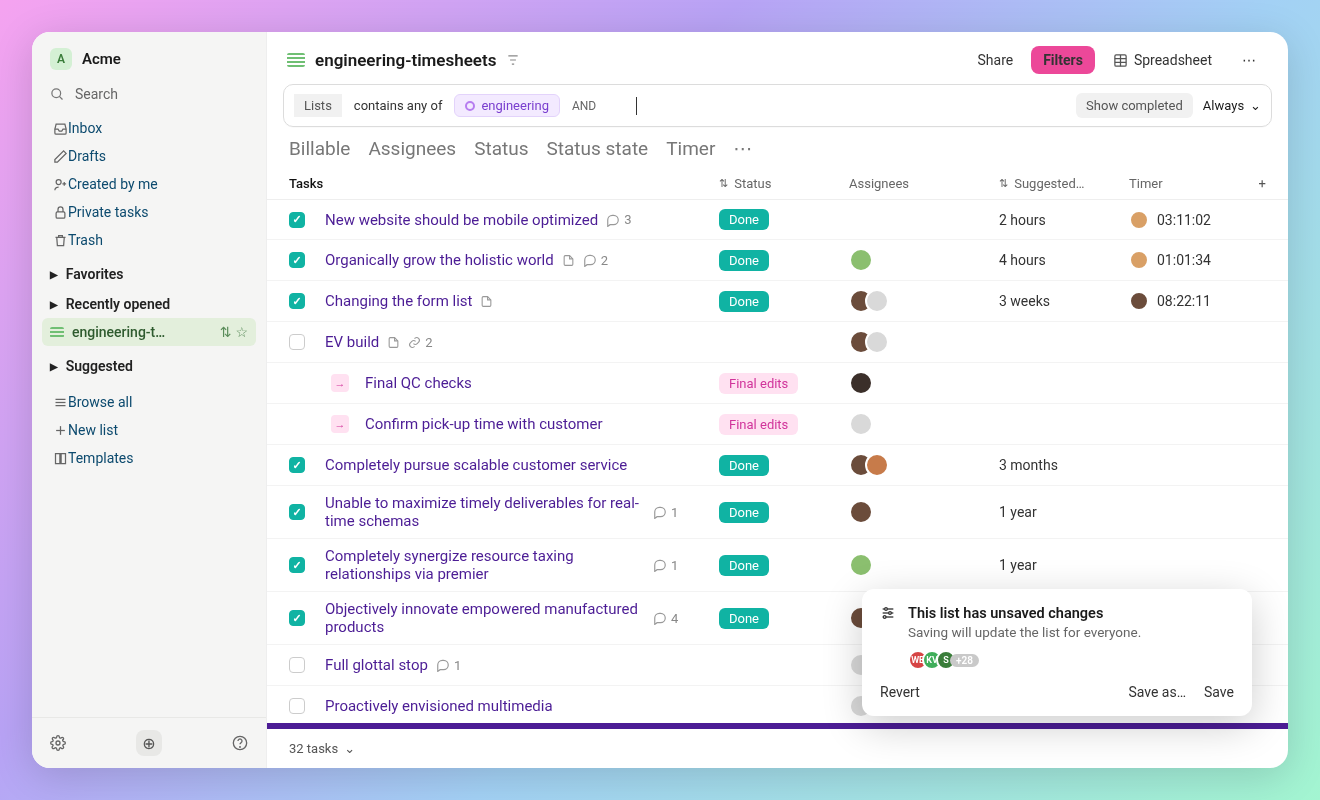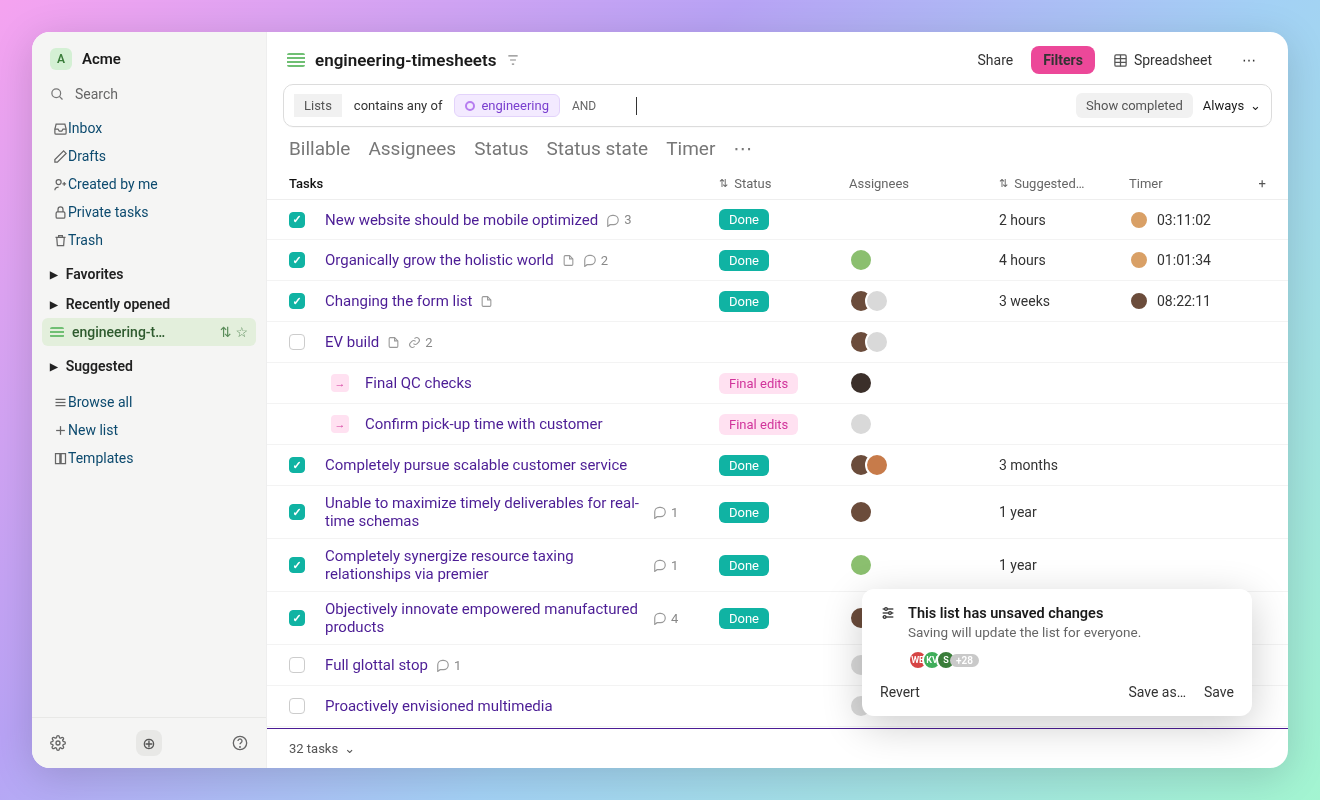--- a/index.html
+++ b/index.html
@@ -83,21 +83,21 @@
   .badge-done{background:#10b3a3;color:#fff;border-radius:6px;padding:3px 10px;font-size:13px;display:inline-block;}
   .badge-edits{background:#ffe1f1;color:#d1349b;border-radius:6px;padding:3px 10px;font-size:13px;display:inline-block;}
   .assign-cell{flex:0 0 150px;display:flex;}
   .avatar{width:24px;height:24px;border-radius:50%;border:2px solid #fff;display:inline-block;}
   .avatar + .avatar { margin-left:-8px;}
   .comp-cell{flex:0 0 130px;color:#333;}
   .timer-cell{flex:0 0 130px;display:flex;align-items:center;gap:8px;color:#333;}
   .subtask-indent{width:34px;}
   .sub-arrow{width:18px;height:18px;border-radius:4px;background:#ffe1f1;color:#d1349b;display:flex;align-items:center;justify-content:center;font-size:11px;margin-right:8px;flex-shrink:0;}
   .two-line .task-title{max-width:320px;}
-  .footer{padding:12px 22px;border-top:1px solid #4c1d95;color:#555;font-size:13px;display:flex;align-items:center;gap:6px;}
+  .footer{padding:12px 22px;border-top:6px solid #4c1d95;color:#555;font-size:13px;display:flex;align-items:center;gap:6px;}
   
   .popover{position:absolute;right:36px;bottom:52px;width:390px;background:#fff;border-radius:12px;box-shadow:0 10px 40px rgba(0,0,0,0.2);padding:16px 18px;}
   .pop-row1{display:flex;gap:12px;align-items:flex-start;}
   .pop-title{font-weight:600;font-size:14.5px;}
   .pop-sub{color:#666;font-size:13.5px;margin-top:2px;}
   .pop-avatars{display:flex;margin-top:10px;margin-left:28px;align-items:center;}
   .pop-avatars .mini{width:20px;height:20px;border-radius:50%;border:2px solid #fff;font-size:9px;color:#fff;display:flex;align-items:center;justify-content:center;font-weight:600;}
   .pop-avatars .mini+.mini{margin-left:-6px;}
   .pop-avatars .count{background:#c9c9c9;color:#fff;border-radius:10px;padding:1px 6px;font-size:10px;margin-left:-6px;font-weight:600;}
   .pop-actions{display:flex;align-items:center;margin-top:14px;}

